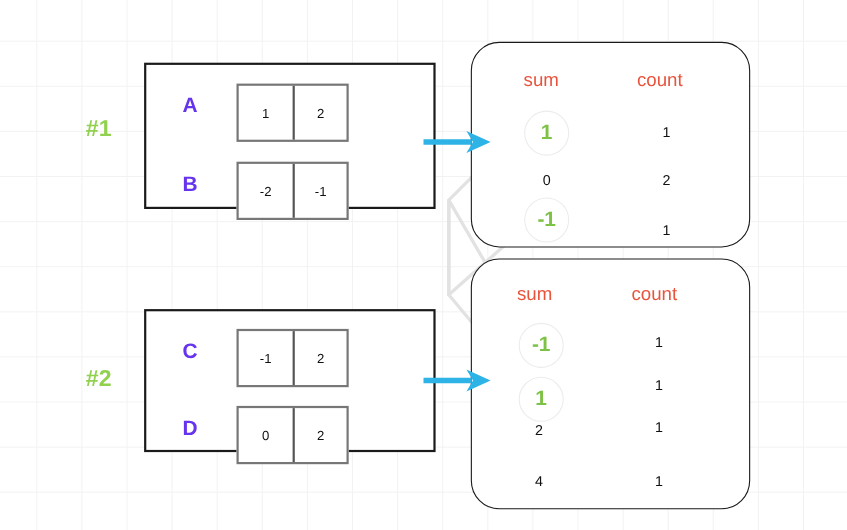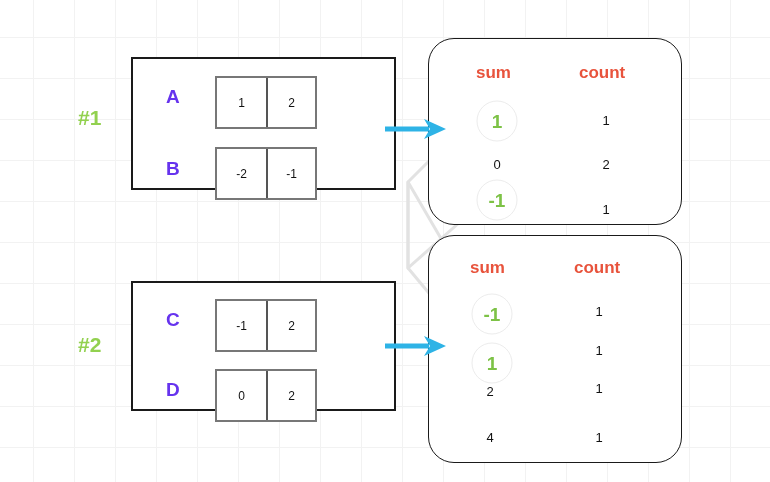--- a/index.html
+++ b/index.html
@@ -72,21 +72,21 @@
     position: absolute;
     border: 1.6px solid #1a1a1a;
     border-radius: 26px;
     background: #ffffff;
     box-sizing: border-box;
   }
   .panel-head {
     position: absolute;
     color: #e8533c;
     font-size: 17px;
-    font-weight: bold;
+    font-weight: normal;
     font-family: "Liberation Sans", sans-serif;
     white-space: nowrap;
   }
   .cellval {
     position: absolute;
     font-size: 13px;
     color: #111111;
     transform: translate(-50%, -50%);
     white-space: nowrap;
     font-family: "Liberation Sans", sans-serif;

